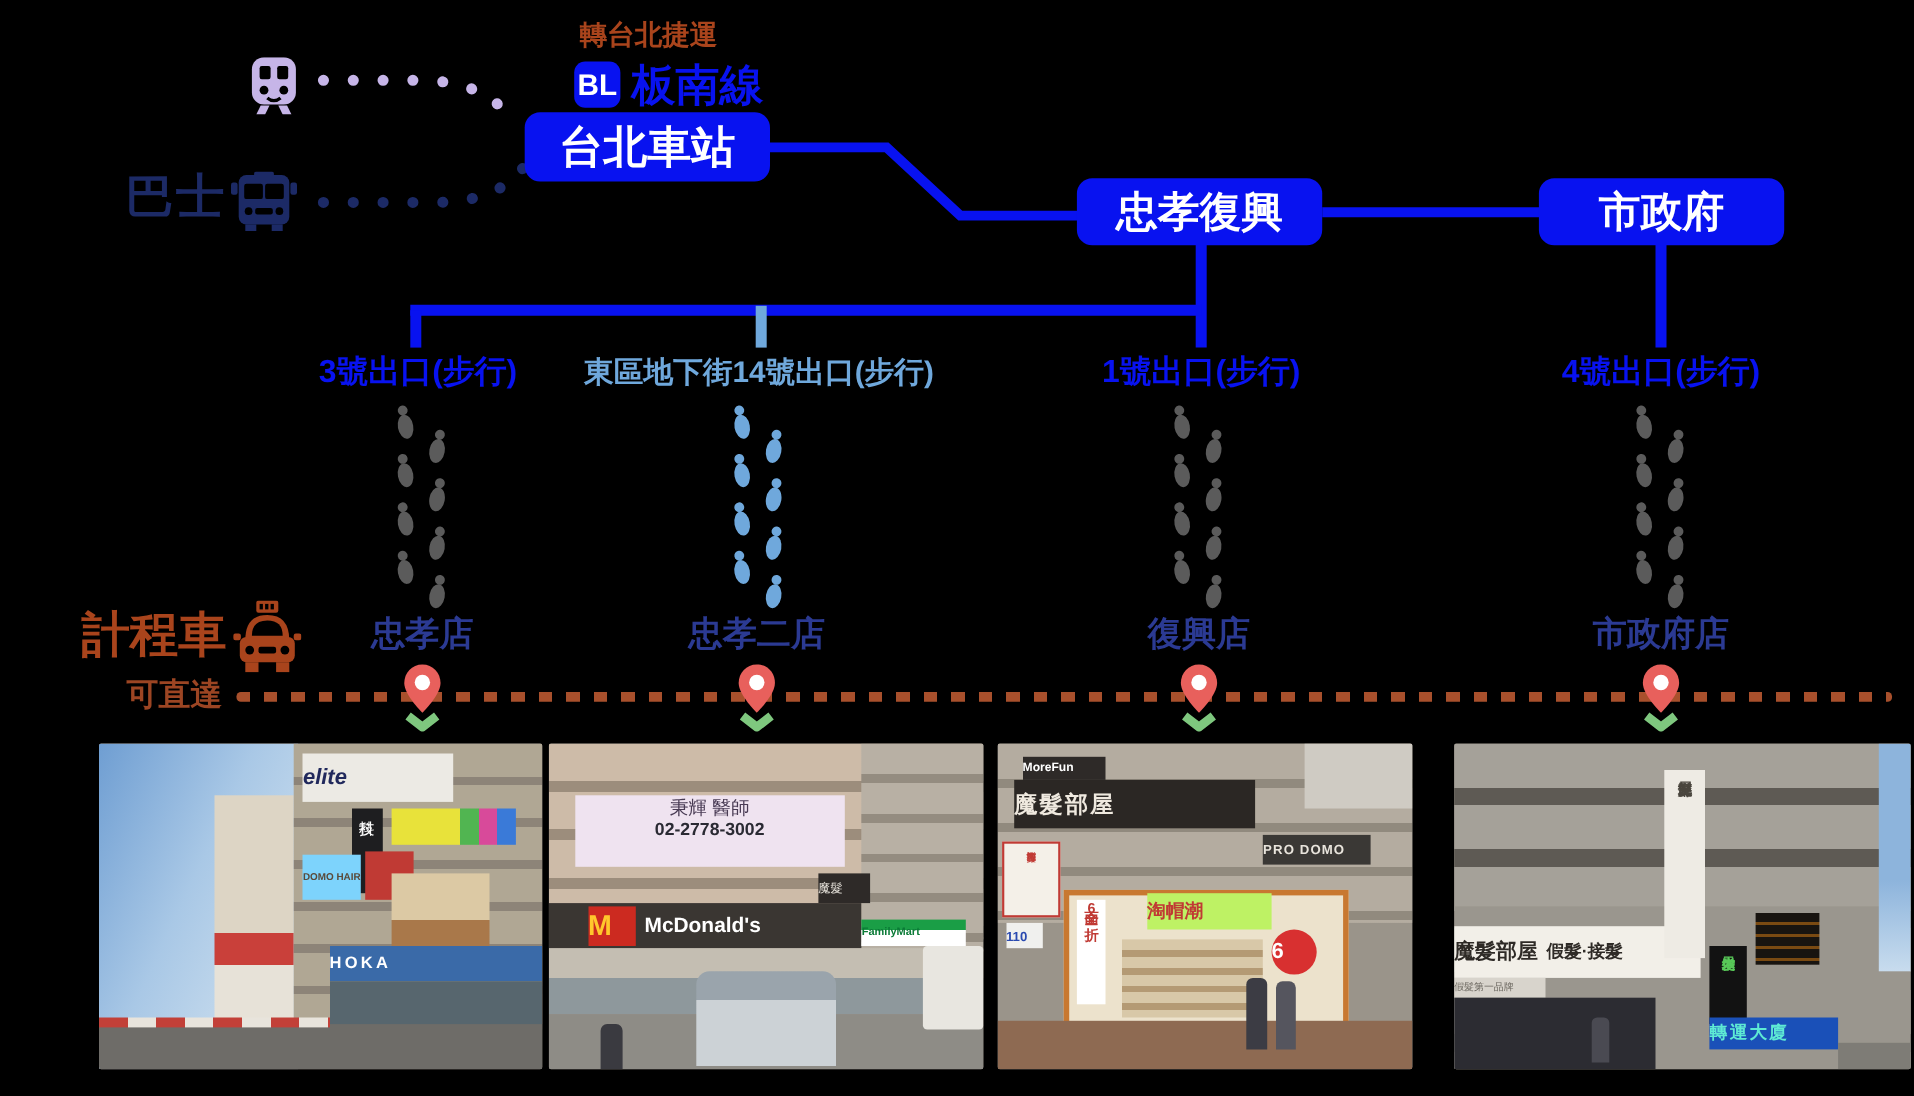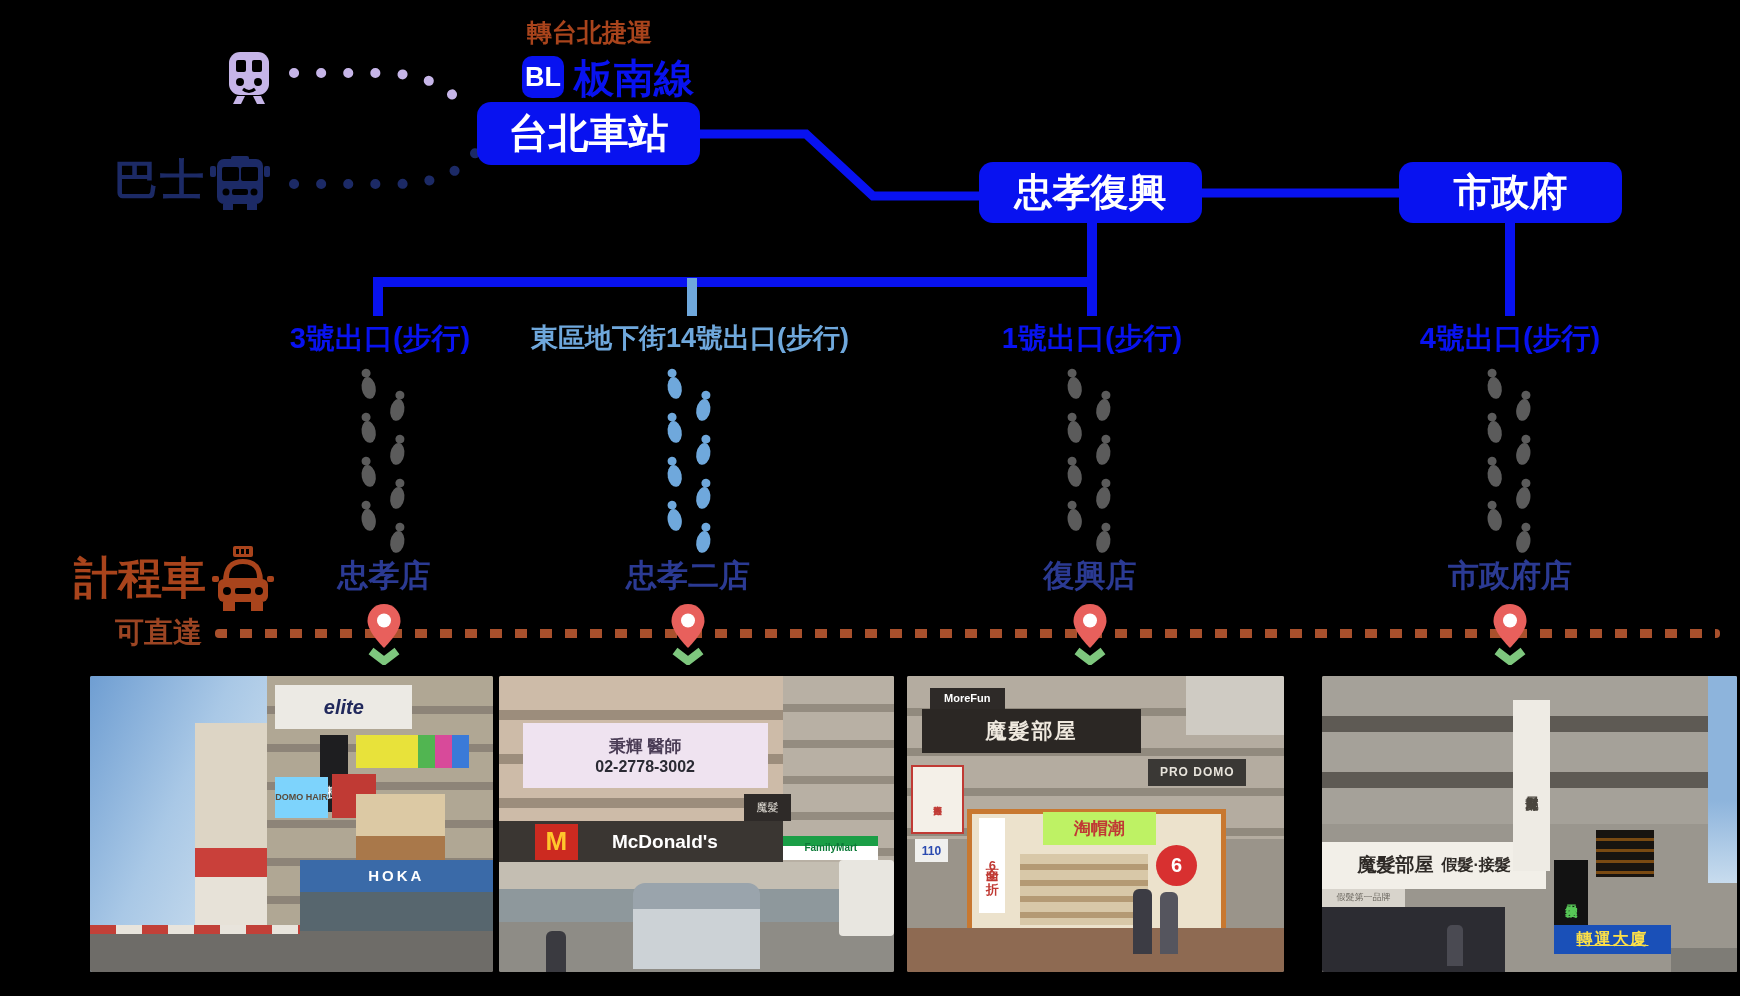--- a/index.html
+++ b/index.html
@@ -13,21 +13,21 @@
   .badge{background:#0812f0;border-radius:10px;color:#fff;display:flex;align-items:center;
          justify-content:center;font-weight:bold;}
   .exit{font-weight:bold;white-space:nowrap;line-height:1;}
   .store{font-weight:bold;color:#2b3a93;white-space:nowrap;line-height:1;}
   .dotline{background:repeating-linear-gradient(90deg,#a8502c 0 12px,transparent 12px 25px);
            border-radius:4px;}
   .photo{position:absolute;top:676px;height:296px;overflow:hidden;border-radius:2px;background:#9a948a;}
   .photo .abs{position:absolute;}
   .vtext{writing-mode:vertical-rl;text-orientation:upright;}
   svg{display:block;}
-  .sign{display:flex;align-items:center;justify-content:center;white-space:nowrap;}
+  .sign{display:flex;align-items:center;justify-content:flex-start;white-space:nowrap;}
 </style>
 </head>
 <body>
 
 <div class="canvas">
 
   <svg class="abs" style="left:0;top:0;" width="1740" height="680" viewBox="0 0 1740 680">
 
     <path d="M294 73 H380 Q445 73 468 114" fill="none" stroke="#c6b5e8" stroke-width="10" stroke-linecap="round" stroke-dasharray="0.1 27"></path>
 
@@ -368,21 +368,21 @@
     </div>
     <div class="abs" style="left:52%;top:73%;width:48%;height:15%;background:linear-gradient(180deg,#57666e 0 100%);"></div>
     <div class="abs" style="left:0;top:86%;width:100%;height:14%;background:#6e6c68;"></div>
     <div class="abs" style="left:0;top:84%;width:52%;height:3%;background:repeating-linear-gradient(90deg,#c24038 0 26px,#e8e4dc 26px 52px);"></div>
   </div>
 
   <div class="photo" style="left:499px;width:395px;">
     <div class="abs" style="left:0;top:0;width:100%;height:60%;background:repeating-linear-gradient(180deg,#cdbba8 0 34px,#9c8d7c 34px 44px);"></div>
     <div class="abs" style="left:72%;top:0;width:28%;height:64%;background:repeating-linear-gradient(180deg,#b8b0a4 0 28px,#948c80 28px 36px);"></div>
     <div class="abs sign" style="left:6%;top:16%;width:62%;height:22%;background:linear-gradient(180deg,#efe3f0 0 100%);flex-direction:column;color:#4a3c55;">
-      <span style="font-size:17px;font-weight:bold;">秉輝 醫師</span>
+      <span style="font-size:17px;font-weight:normal;">秉輝 醫師</span>
       <span style="font-size:16px;font-weight:bold;color:#2a2a33;">02-2778-3002</span>
     </div>
     <div class="abs sign" style="left:62%;top:40%;width:12%;height:9%;background:#2e2a28;color:#e8e4dc;font-size:11px;">
       <span>魔髮</span>
     </div>
     <div class="abs" style="left:0;top:49%;width:72%;height:14%;background:#3a3632;"></div>
     <div class="abs sign" style="left:9%;top:50%;width:11%;height:12%;background:#cc2a20;color:#ffc72c;font-size:26px;font-weight:800;">
       <span>M</span>
     </div>
     <div class="abs sign" style="left:22%;top:51%;width:40%;height:10%;color:#fff;font-size:19px;font-weight:bold;">
@@ -443,21 +443,21 @@
     <div class="abs sign" style="left:0;top:72%;width:20%;height:6%;background:#d8d4cc;color:#6a665e;font-size:9px;">
       <span>假髮第一品牌</span>
     </div>
     <div class="abs sign vtext" style="left:46%;top:8%;width:9%;height:58%;background:#eeebe4;color:#4a463e;font-size:13px;font-weight:bold;">
       <span>魔髮部屋</span>
     </div>
     <div class="abs sign vtext" style="left:56%;top:62%;width:8%;height:24%;background:#121212;color:#58c858;font-size:12px;font-weight:bold;">
       <span>增髮天生</span>
     </div>
     <div class="abs" style="left:66%;top:52%;width:14%;height:16%;background:repeating-linear-gradient(180deg,#181410 0 8px,#7a4a12 8px 11px);"></div>
-    <div class="abs sign" style="left:56%;top:84%;width:28%;height:10%;background:#1a50b8;color:#fde047;font-size:16px;font-weight:bold;letter-spacing:2px;text-decoration:underline;">
+    <div class="abs sign" style="left:56%;top:84%;width:28%;height:10%;background:#1a50b8;color:#5eead4;font-size:16px;font-weight:bold;letter-spacing:2px;">
       <span>轉運大廈</span>
     </div>
     <div class="abs" style="left:0;top:78%;width:44%;height:22%;background:#2c2c32;"></div>
     <div class="abs" style="left:30%;top:84%;width:4%;height:14%;background:#4a4a52;border-radius:5px 5px 0 0;"></div>
     <div class="abs" style="left:84%;top:92%;width:16%;height:8%;background:#7e7c76;"></div>
   </div>
 
 </div>
 
 </body></html>

